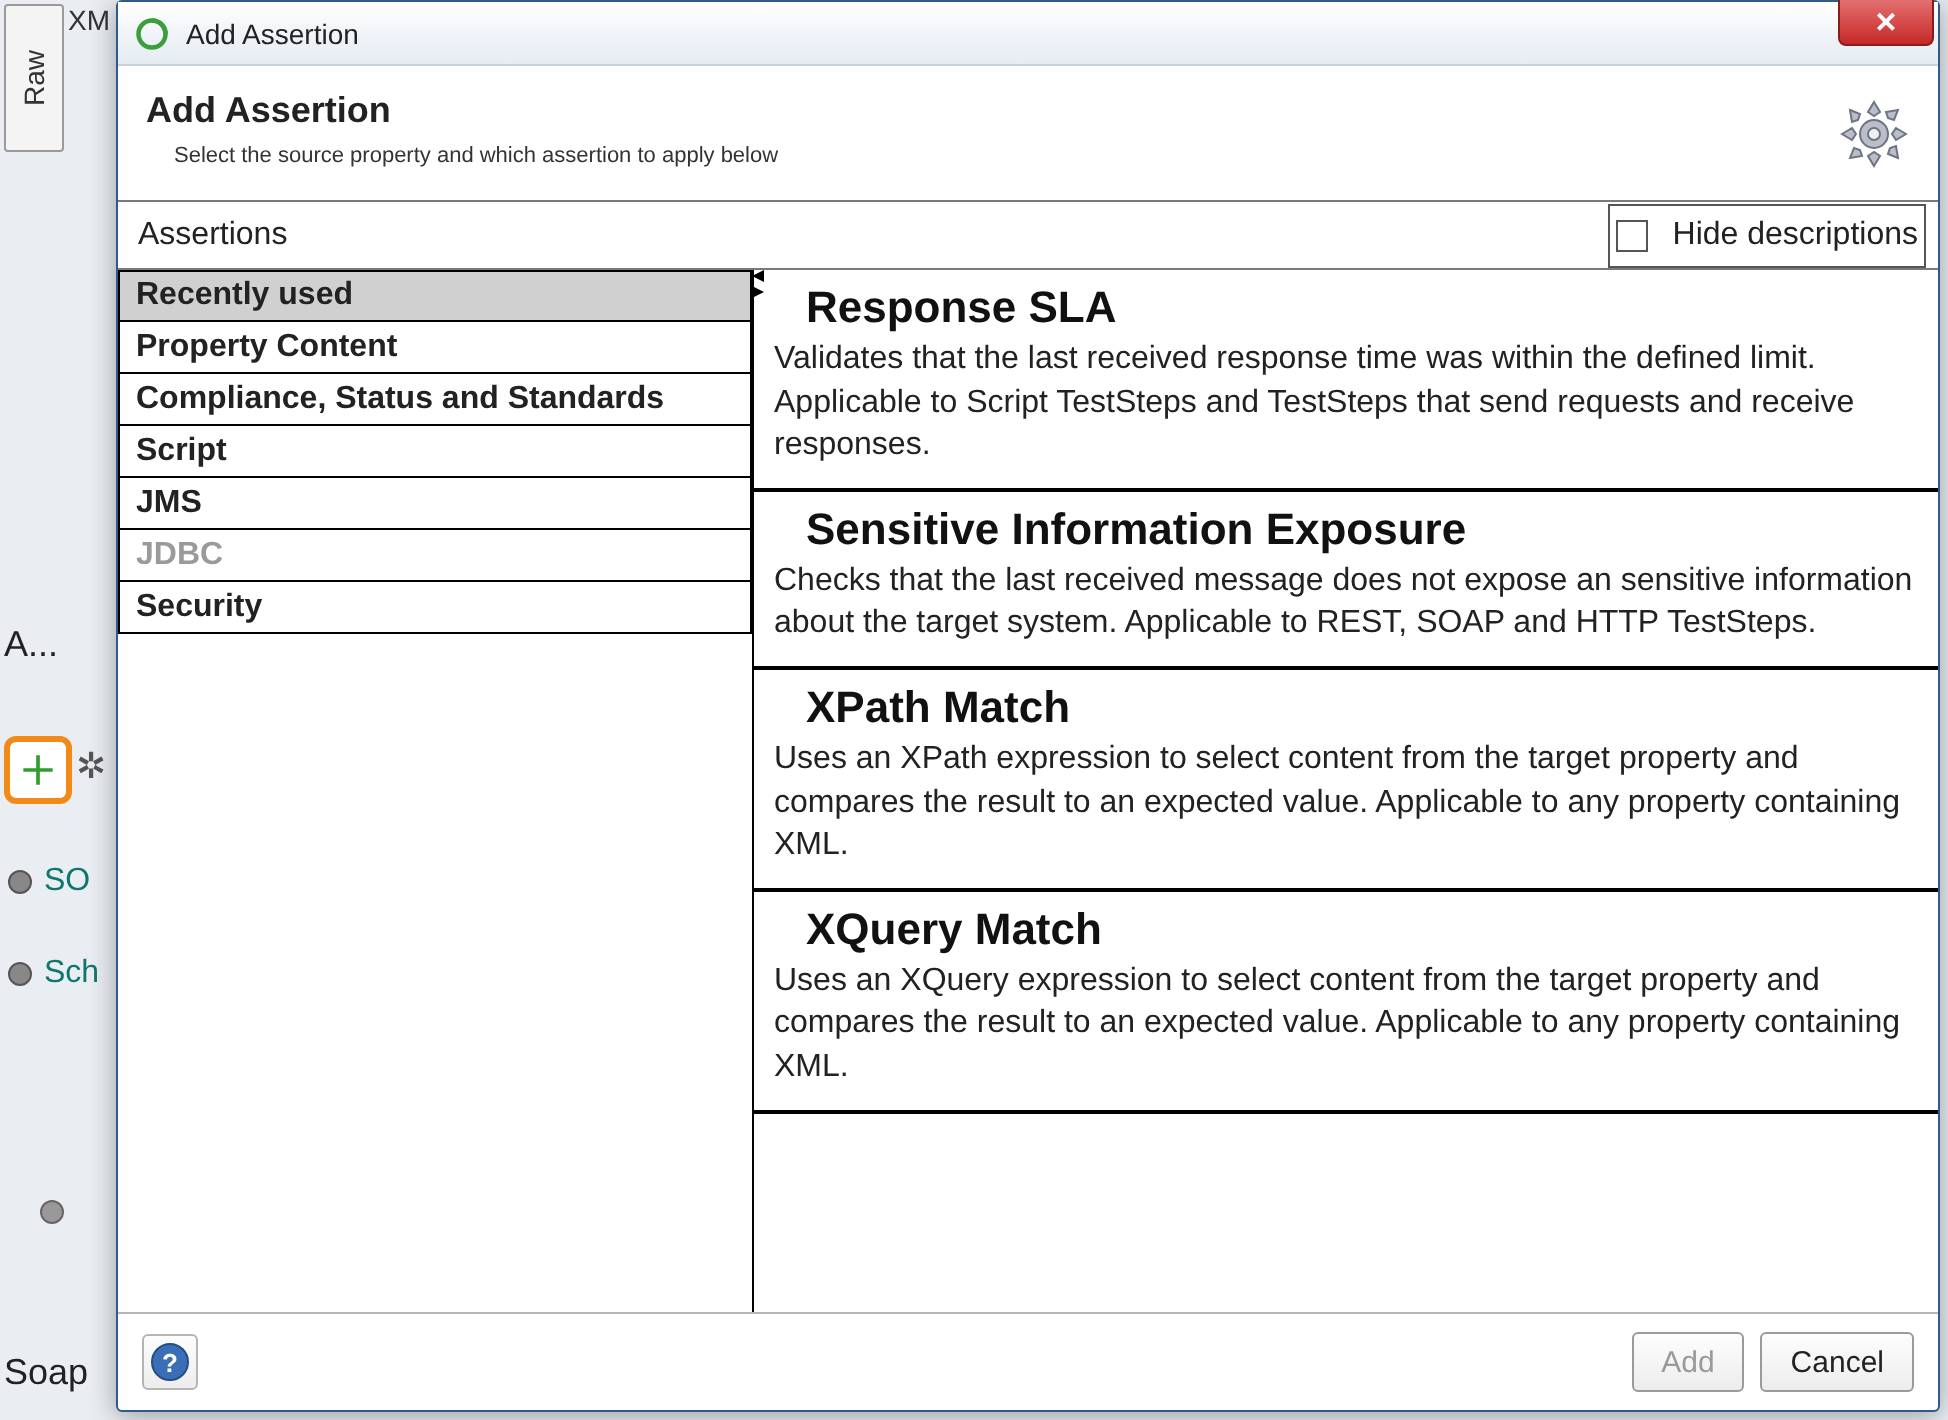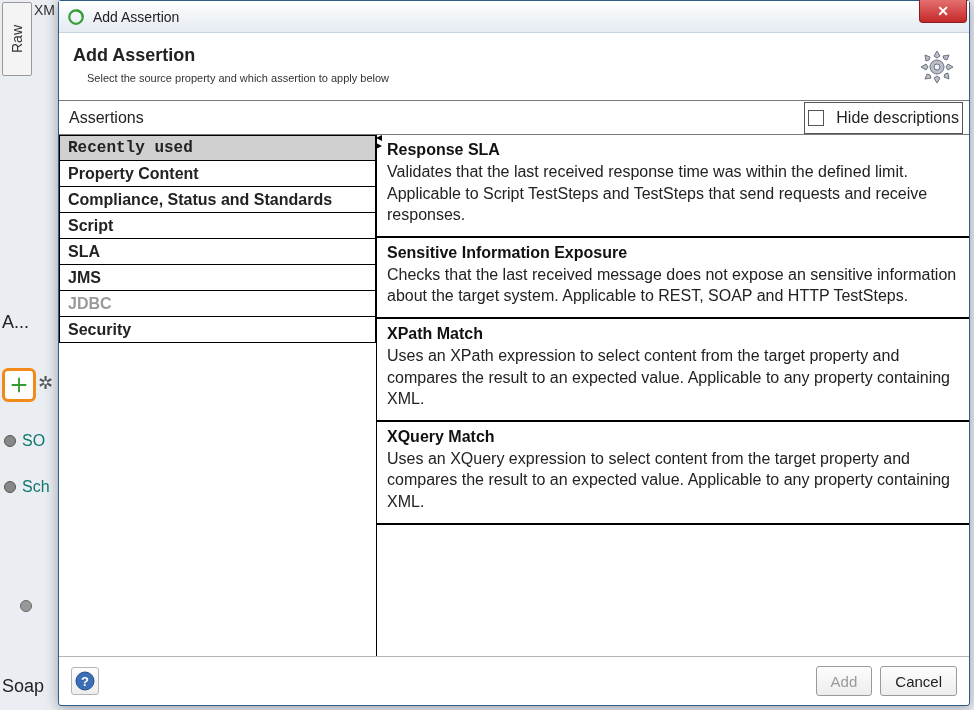--- a/index.html
+++ b/index.html
@@ -71,26 +71,26 @@
   .splitter-marks {
     position: absolute; right: -10px; top: 0; width: 10px; height: 16px;
   }
   .cat-list { }
   .cat-item {
     border: 1px solid #000; border-top: none; padding: 2px 8px;
     font-size: 16px; font-weight: bold; color: #222; background: #fff; height: 26px;
     display: flex; align-items: center;
   }
   .cat-item:first-child { border-top: 1px solid #000; }
-  .cat-item.selected { background: #d0d0d0; font-family: Liberation Mono, monospace; }
+  .cat-item.selected { background: #d0d0d0; }
   .cat-item.disabled { color: #9a9a9a; }
 
   .right-pane { flex: 1; overflow: auto; }
   .assert-item { border-bottom: 2px solid #000; padding: 6px 10px 10px; }
-  .assert-item .a-title { font-weight: bold; font-size: 16px; color: #111; margin-bottom: 2px; }
+  .assert-item .a-title { font-weight: bold; font-size: 22px; color: #111; margin-bottom: 2px; margin-left: 16px; }
   .assert-item .a-desc { font-size: 16px; color: #222; line-height: 1.35; }
 
   .footer {
     height: 48px; display: flex; align-items: center; justify-content: space-between;
     padding: 0 12px;
   }
   .help-btn {
     width: 28px; height: 28px; border: 1px solid #b5b5b5; border-radius: 3px;
     background: linear-gradient(#fdfdfd,#ededed); display: flex; align-items: center; justify-content: center;
   }
@@ -163,21 +163,20 @@
     <div class="left-pane">
       <svg class="splitter-marks" viewBox="0 0 10 16">
         <path d="M0 3 L6 0 L6 6 Z" fill="#000"></path>
         <path d="M0 11 L6 8 L6 14 Z" fill="#000" transform="rotate(180 3 11)"></path>
       </svg>
       <div class="cat-list" id="cat-list">
           <div class="cat-item selected">Recently used</div>
           <div class="cat-item">Property Content</div>
           <div class="cat-item">Compliance, Status and Standards</div>
           <div class="cat-item">Script</div>
-          <div class="cat-item">SLA</div>
           <div class="cat-item">JMS</div>
           <div class="cat-item disabled">JDBC</div>
           <div class="cat-item">Security</div>
         </div>
     </div>
     <div class="right-pane" id="assert-list">
         <div class="assert-item">
           <div class="a-title">Response SLA</div>
           <div class="a-desc">Validates that the last received response time was within the defined limit. Applicable to Script TestSteps and TestSteps that send requests and receive responses.</div>
         </div>

